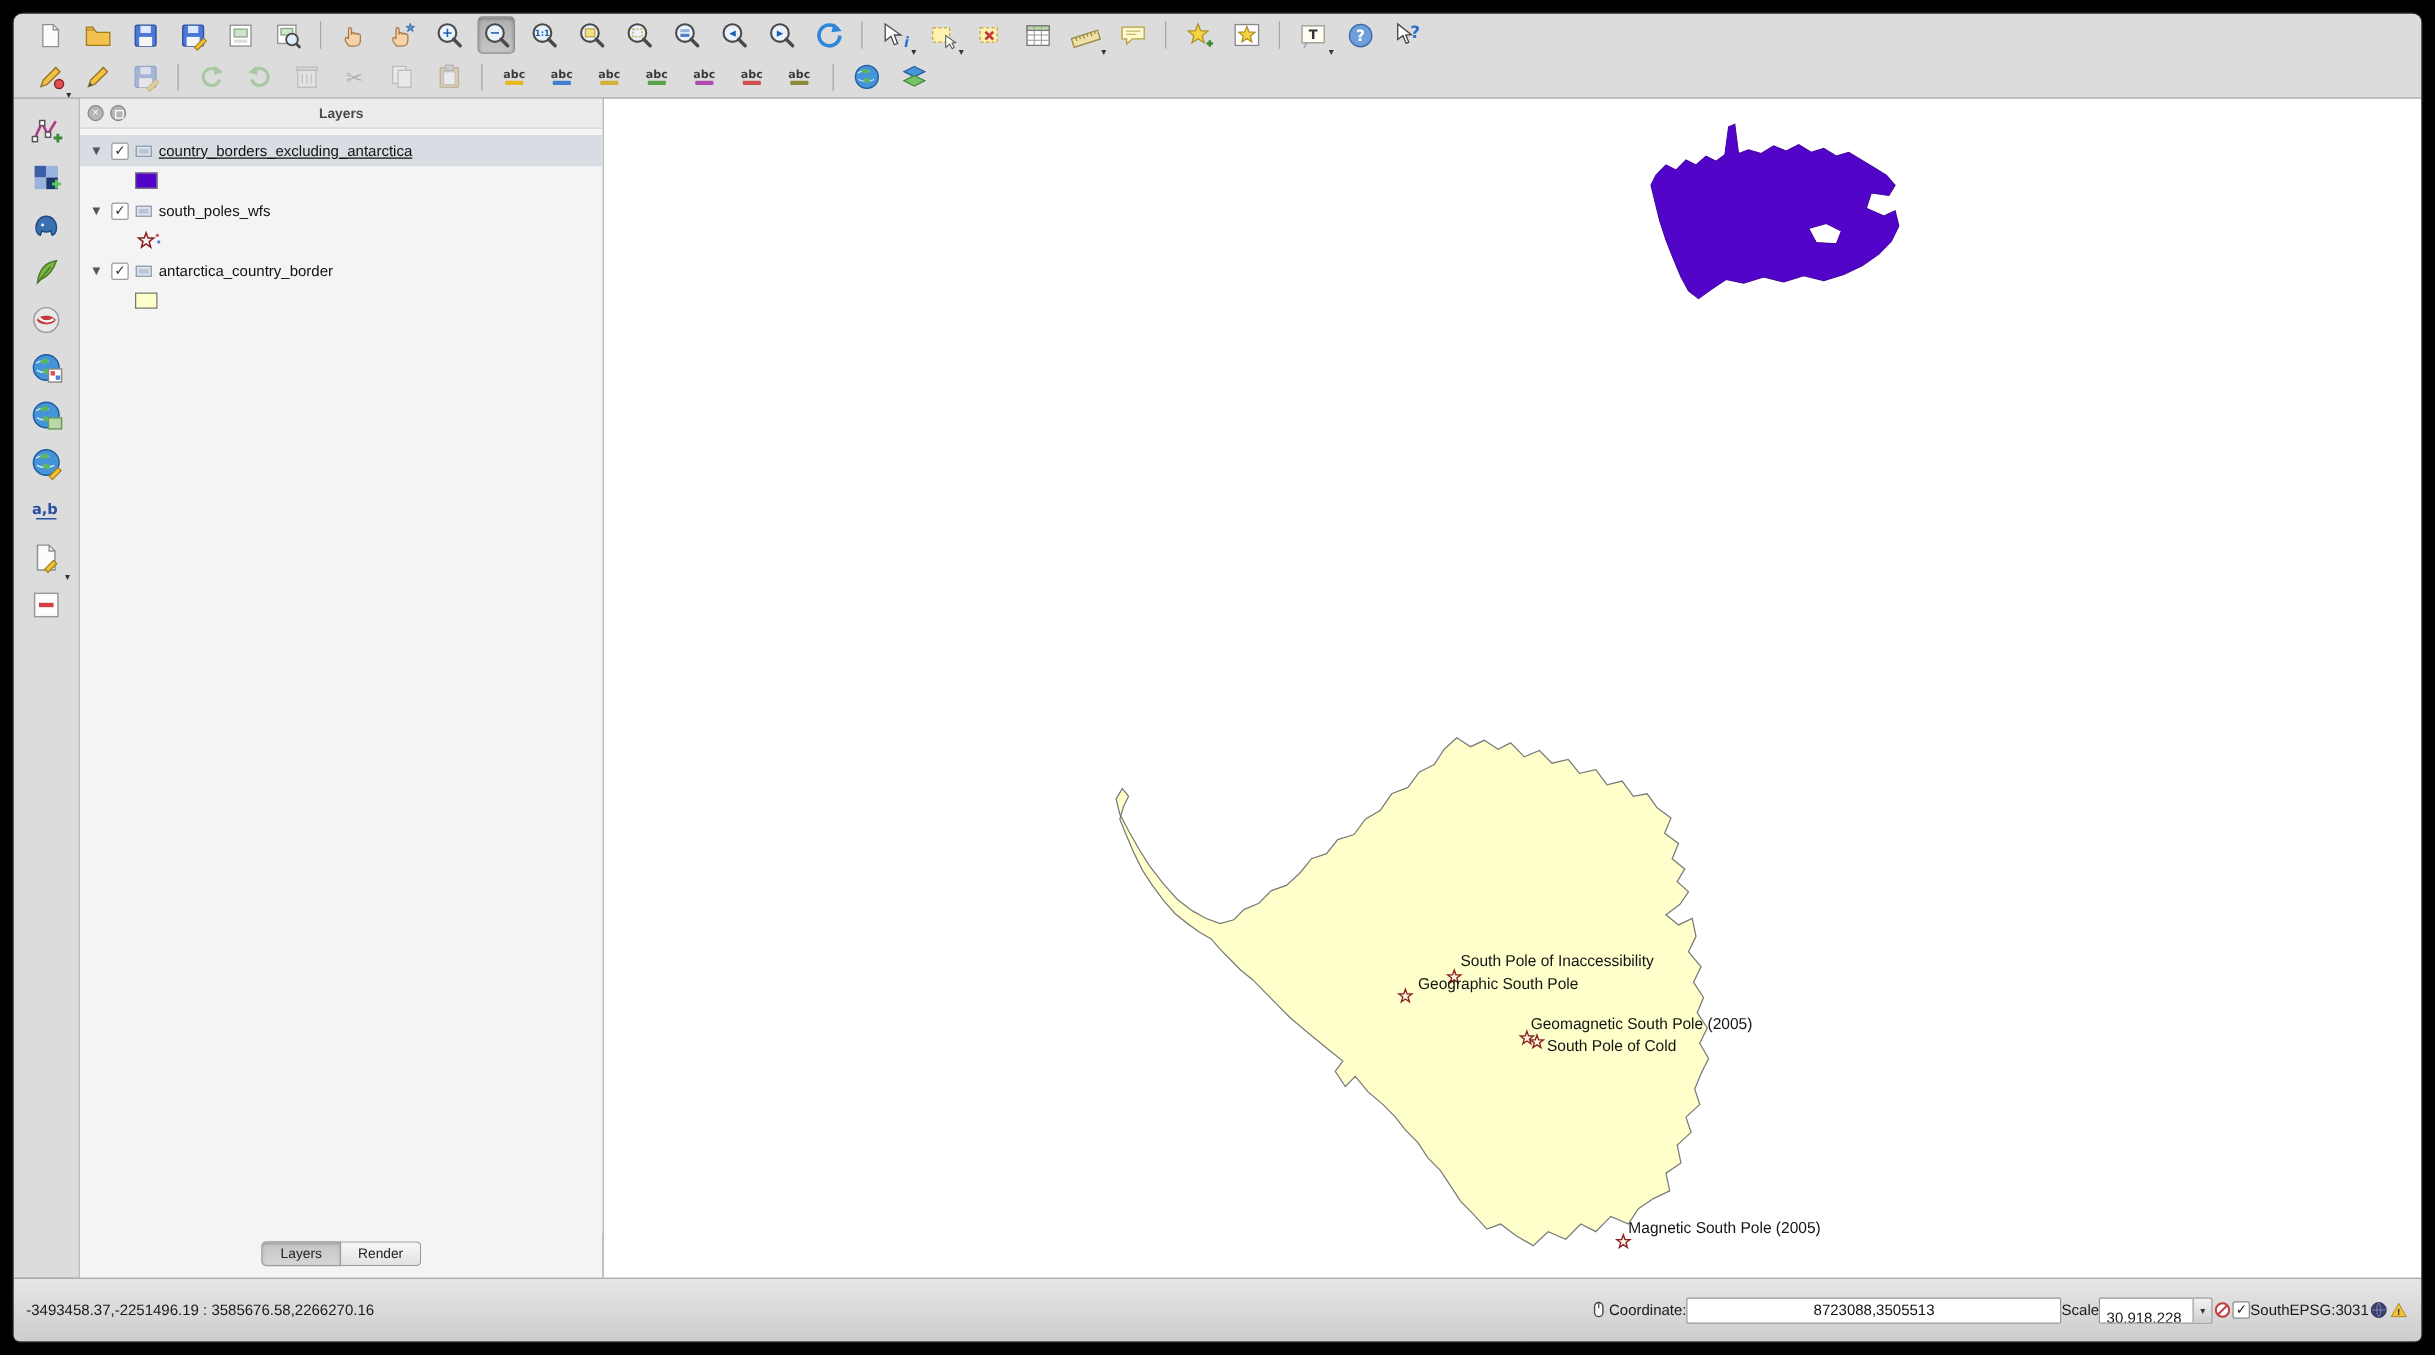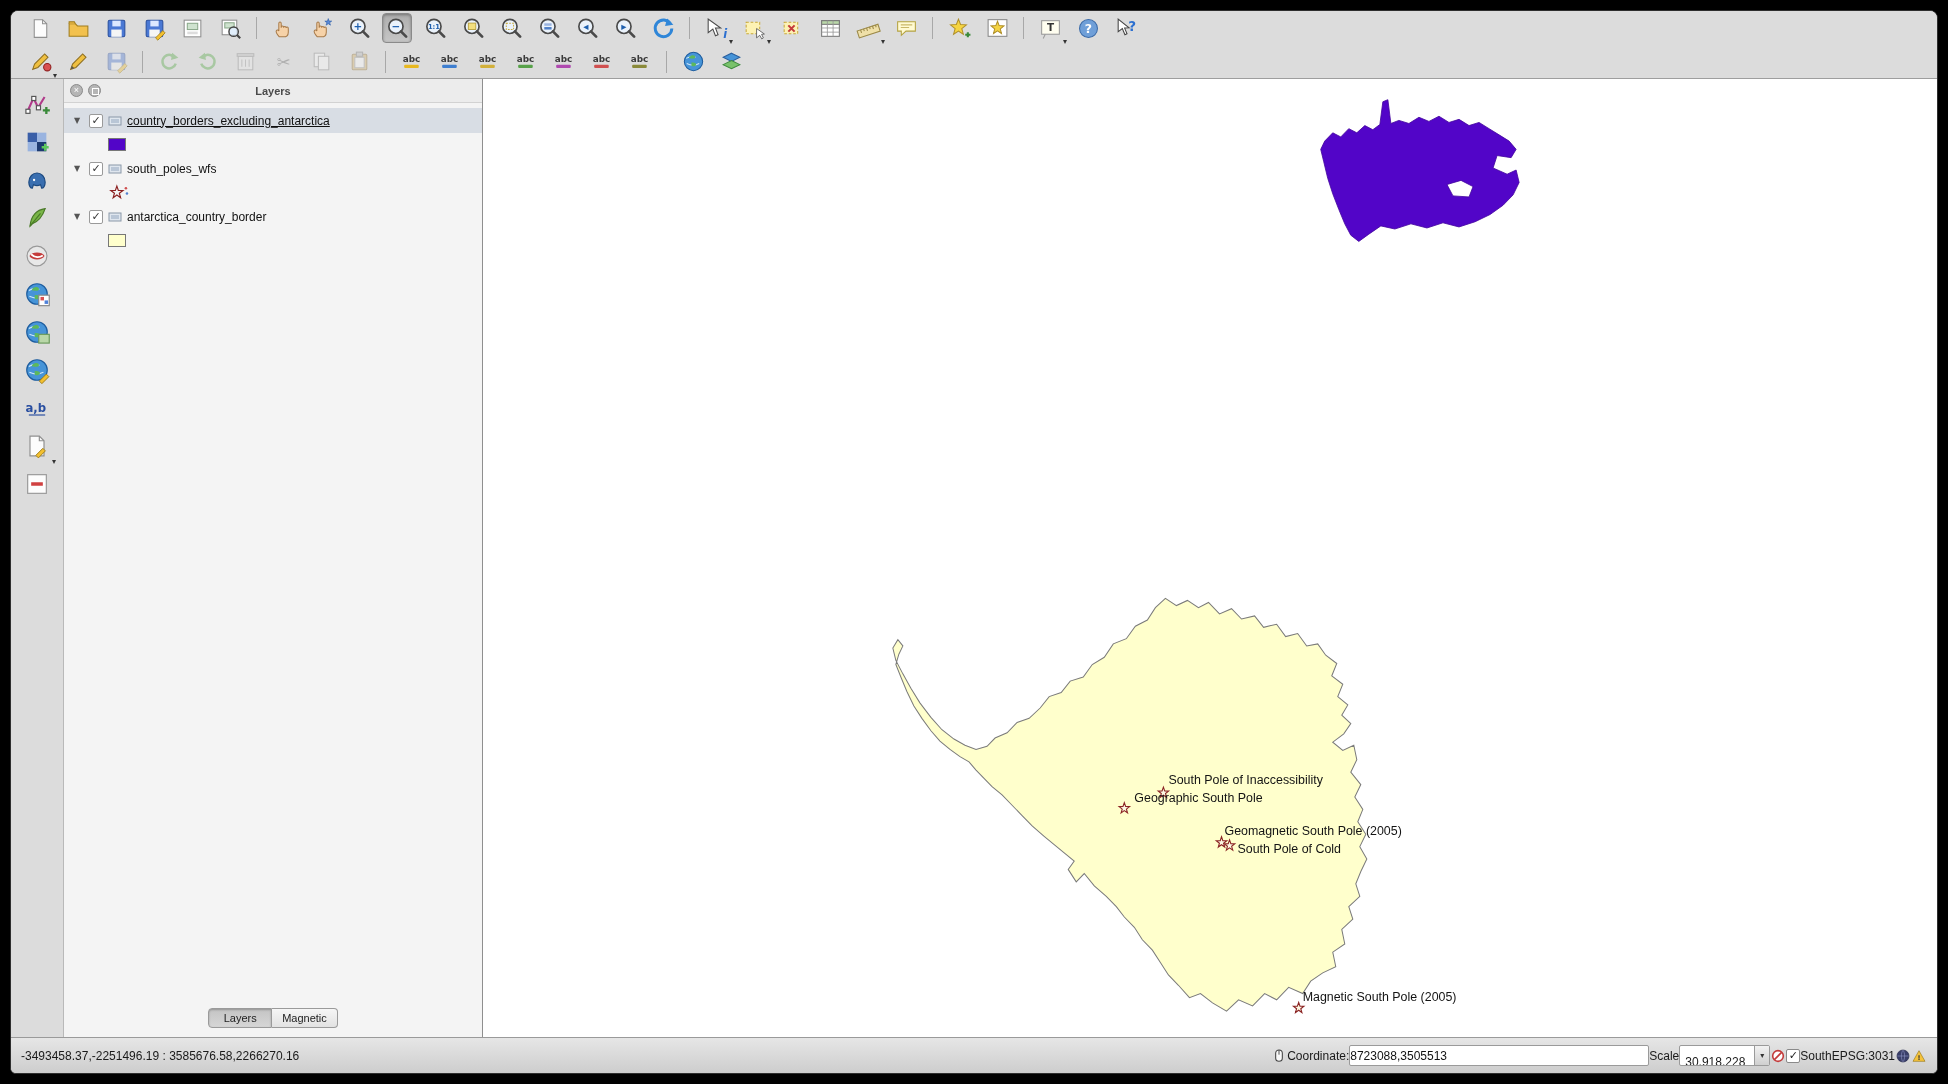--- a/index.html
+++ b/index.html
@@ -42,26 +42,26 @@
 .swatch-star{width:22px;height:17px;}
 .panel-tabs{display:flex;justify-content:center;padding:6px 0 9px;flex:0 0 auto;}
 .ptab{min-width:64px;text-align:center;font-size:11px;color:#222;background:linear-gradient(#f6f6f6,#e2e2e2);border:1px solid #9a9a9a;padding:3px 10px;}
 .ptab:first-child{border-radius:4px 0 0 4px;}
 .ptab:last-child{border-radius:0 4px 4px 0;border-left:none;}
 .ptab.active{background:linear-gradient(#c4c4c4,#d6d6d6);box-shadow:inset 0 1px 2px rgba(0,0,0,.25);}
 .map-canvas{flex:1;background:#fff;position:relative;min-width:0;}
 .map-canvas svg{position:absolute;inset:0;width:100%;height:100%;}
 .pole-label{font-size:12.4px;fill:#141414;font-family:"Liberation Sans","DejaVu Sans",sans-serif;}
 .pole-star{fill:#fdf9e3;stroke:#8b2424;stroke-width:1.1;}
-.statusbar{height:36px;background:linear-gradient(#e6e6e6,#cdcdcd);border-top:1px solid #9a9a9a;display:flex;align-items:center;padding:0 10px;gap:0;font-size:12px;color:#1a1a1a;flex:0 0 auto;}
+.statusbar{height:51px;background:linear-gradient(#e6e6e6,#cdcdcd);border-top:1px solid #9a9a9a;display:flex;align-items:center;padding:0 10px;gap:0;font-size:12px;color:#1a1a1a;flex:0 0 auto;}
 .extents{flex:1;font-size:12px;color:#1a1a1a;}
 .slabel{white-space:nowrap;}
 .sico{display:flex;align-items:center;}
 .sico svg{width:16px;height:16px;display:block;}
-.coord-input{width:300px;height:21px;border:1px solid #9a9a9a;border-radius:2px;background:#fff;font-size:12px;font-family:"Liberation Sans",sans-serif;color:#111;}
+.coord-input{width:300px;height:21px;border:1px solid #9a9a9a;border-radius:2px;background:#fff;font-size:12px;text-align:center;font-family:"Liberation Sans",sans-serif;color:#111;}
 .scale-combo{display:flex;align-items:center;height:21px;border:1px solid #9a9a9a;border-radius:2px;background:#fff;overflow:hidden;}
 .scale-value{padding:0 5px;font-size:12px;min-width:74px;text-align:left;margin-top:12px;}
 .combo-btn{width:15px;height:100%;background:linear-gradient(#f2f2f2,#cfcfcf);border-left:1px solid #9a9a9a;font-size:8px;display:flex;align-items:center;justify-content:center;color:#333;font-family:"DejaVu Sans",sans-serif;}
 .cbx2{width:14px;height:14px;background:#fff;border:1px solid #8a8a8a;border-radius:2px;font-size:11px;line-height:12px;text-align:center;color:#222;font-family:"DejaVu Sans",sans-serif;}
 </style>
 </head>
 <body>
 
 <div class="screen">
   <div class="window">
@@ -525,21 +525,21 @@
                 </svg>
               </span>
               <span class="lyr-name">antarctica_country_border</span>
             </div>
             <div class="swatch-row">
               <span class="swatch" style="background:#ffffcc"></span>
             </div>
           </div>
         <div class="panel-tabs" id="panel-tabs">
             <span class="ptab active">Layers</span>
-            <span class="ptab">Magnetic</span>
+            <span class="ptab">Render</span>
           </div>
       </div>
 
       <div class="map-canvas">
         <svg viewBox="0 0 1451 926" preserveAspectRatio="none">
           <path id="country-shape" fill-rule="evenodd" transform="translate(0,14)" stroke-width="0.8" d="M840,46 L848,38 L856,42 L864,34 L872,38 L880,31 L888,35 L895,30 L898,8 L903,6 L906,29 L914,26 L924,29 L934,23 L944,27 L954,22 L964,28 L974,25 L984,31 L994,28 L1004,34 L1014,40 L1024,46 L1031,54 L1026,62 L1012,60 L1008,72 L1022,78 L1031,74 L1034,86 L1028,98 L1018,108 L1005,117 L990,124 L974,129 L958,125 L942,130 L926,126 L910,131 L896,128 L884,136 L874,143 L866,137 L860,126 L854,112 L848,97 L843,82 L839,66 L836,54 Z
                M962,88 L976,84 L988,90 L984,100 L968,99 Z" fill="#5205c8" stroke="#42049e"></path>
           <path id="antarctica-shape" stroke-width="1" d="M415,556 L419,548 L414,542 L409,550 L412,562 L419,575 L427,589 L436,603 L447,617 L458,629 L470,638 L481,644 L492,648 L503,645 L511,637 L523,632 L533,622 L545,618 L556,608 L565,597 L577,593 L586,582 L599,578 L608,566 L620,559 L629,546 L642,541 L651,529 L663,523 L671,511 L681,502 L692,509 L703,504 L714,511 L724,506 L735,517 L747,512 L757,522 L770,519 L779,530 L792,527 L801,539 L813,536 L822,548 L833,546 L841,557 L852,565 L847,577 L858,585 L853,597 L863,605 L857,615 L866,623 L859,633 L848,641 L858,649 L869,644 L872,658 L866,670 L876,682 L870,694 L878,706 L873,718 L881,730 L875,742 L882,754 L876,766 L871,778 L875,790 L864,800 L868,812 L857,822 L860,836 L848,844 L851,858 L838,864 L826,872 L818,884 L804,878 L792,890 L780,884 L768,896 L754,890 L742,901 L728,893 L716,884 L705,888 L694,876 L684,866 L676,854 L668,842 L658,832 L650,820 L640,810 L632,800 L622,790 L610,780 L600,768 L592,776 L584,764 L590,756 L580,748 L570,740 L560,732 L548,722 L538,712 L528,702 L518,692 L508,684 L500,676 L492,668 L485,660 L476,655 L466,648 L456,640 L447,630 L438,618 L430,606 L423,592 L417,578 L412,566 Z" fill="#ffffcc" stroke="#7a7a7a"></path>
           <g id="pole-markers">
               <polygon points="679.0,684.5 680.3,688.2 684.2,688.3 681.1,690.7 682.2,694.4 679.0,692.2 675.8,694.4 676.9,690.7 673.8,688.3 677.7,688.2" class="pole-star"></polygon>

